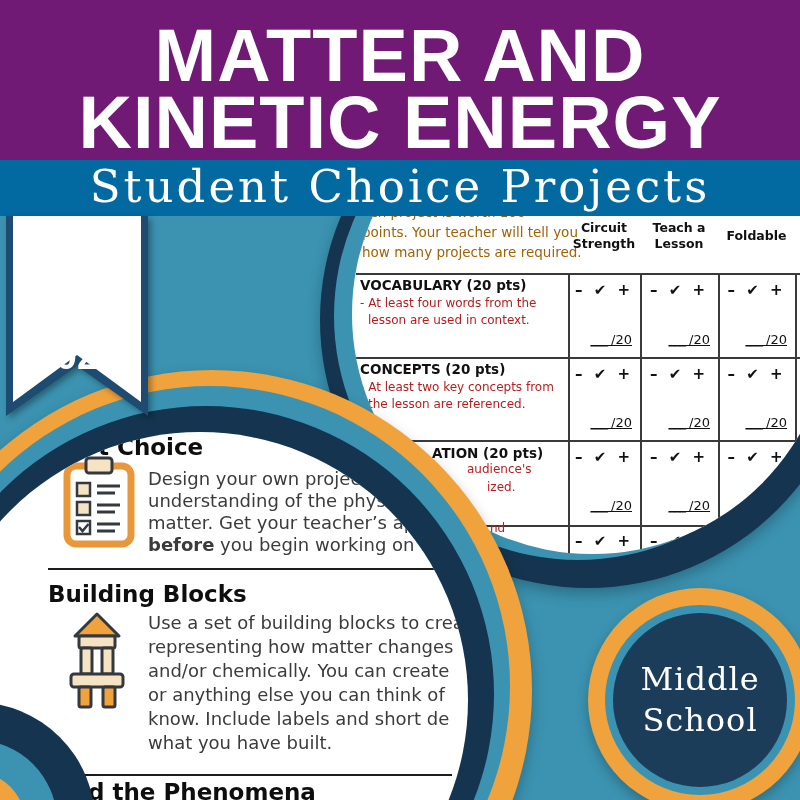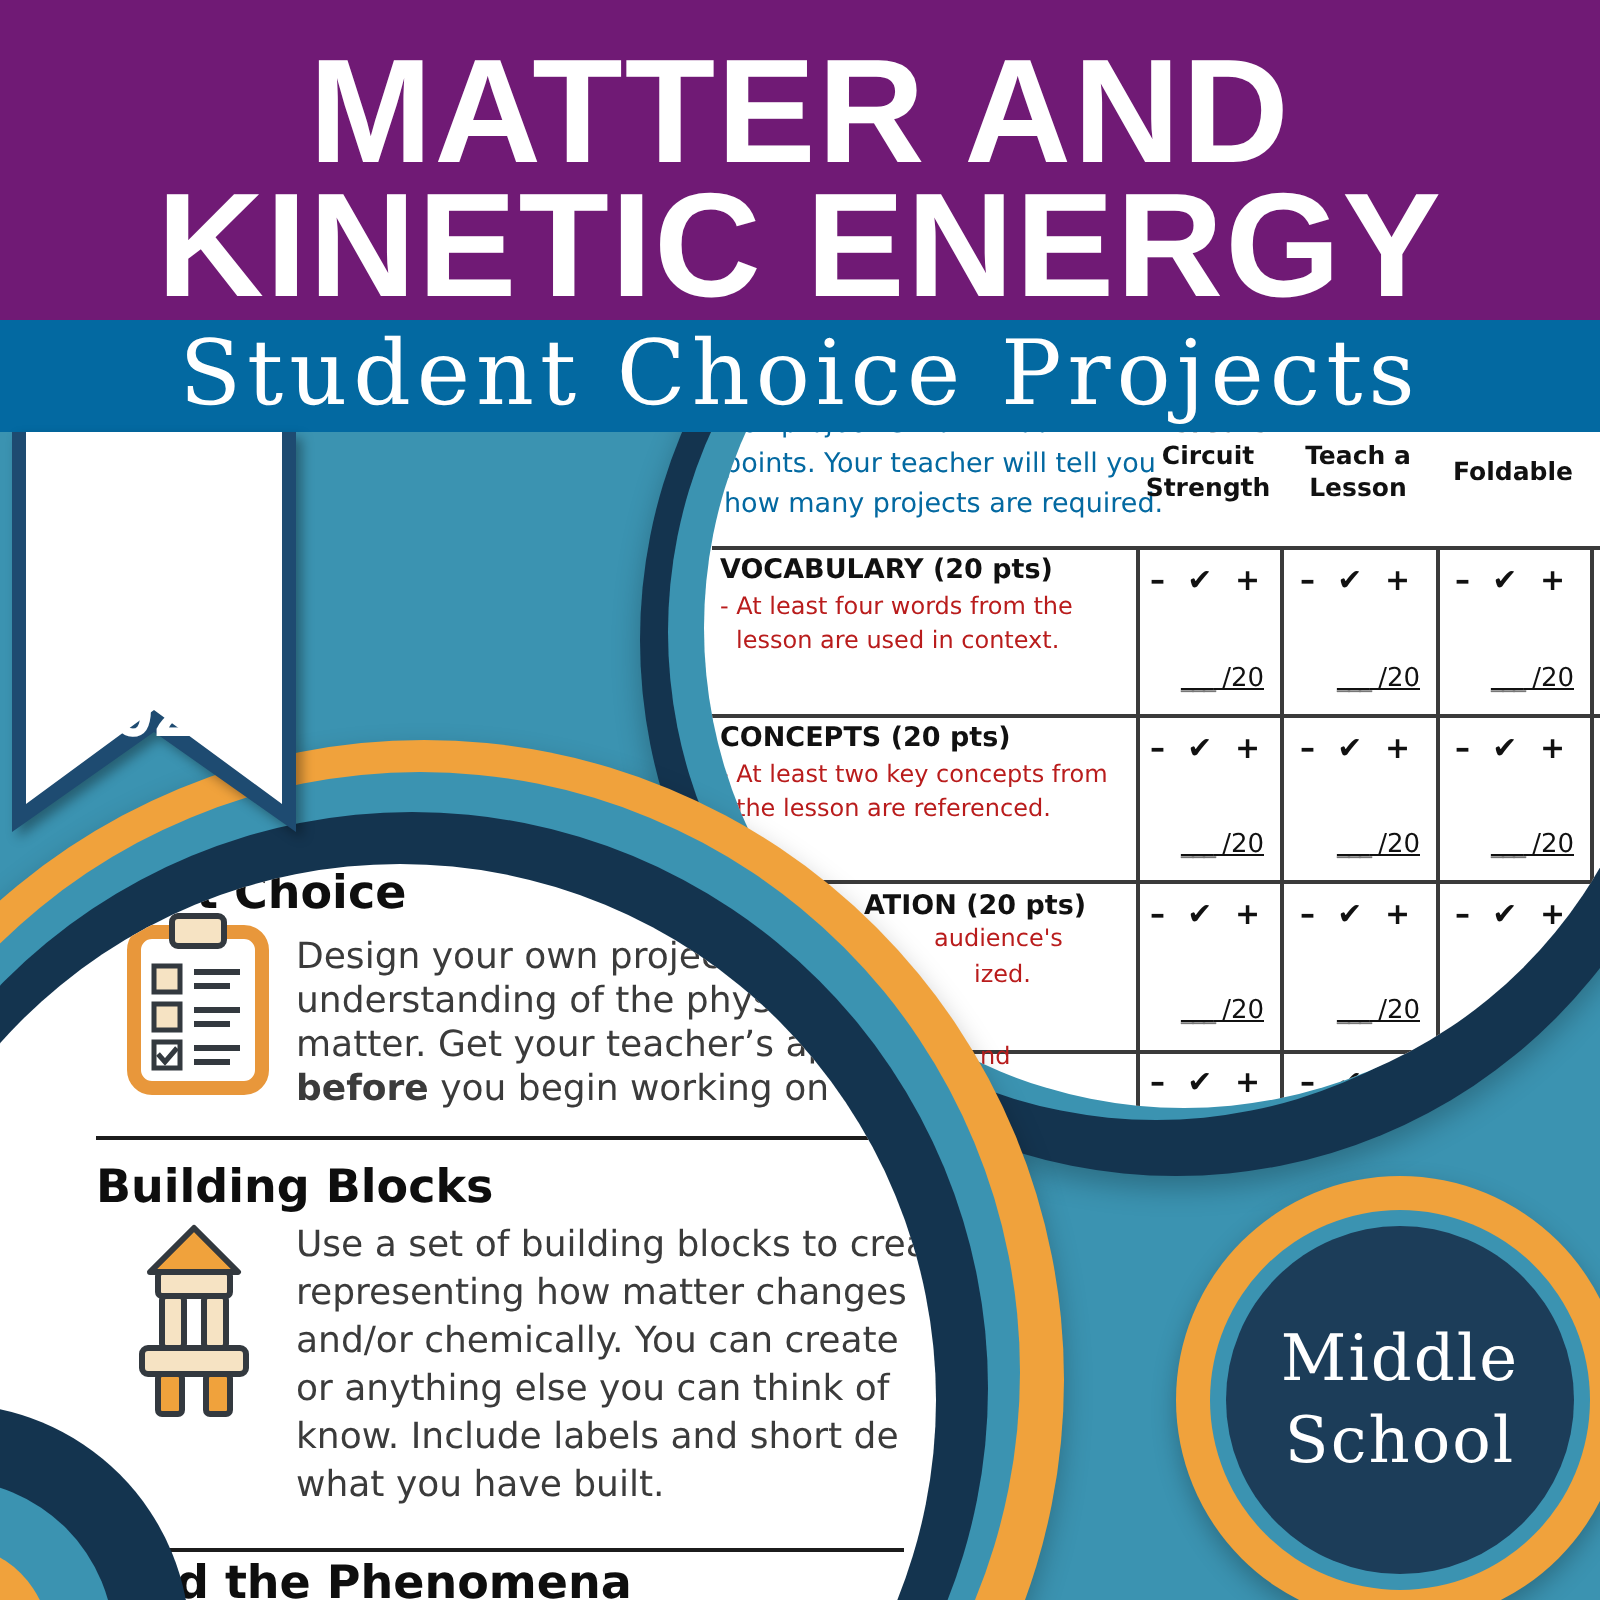--- a/index.html
+++ b/index.html
@@ -21,21 +21,21 @@
   .subtitle-text{font-family:"DejaVu Serif",serif;color:#fff;font-size:45px;letter-spacing:3px;white-space:nowrap;}
 
   
   .ribbon{position:absolute;left:6px;top:216px;width:142px;height:200px;filter:drop-shadow(3px 3px 3px rgba(0,0,0,.35));}
   .ribbon .rtext{position:absolute;width:142px;text-align:center;font-family:"Liberation Sans",sans-serif;
                  font-weight:bold;color:#ffffff;font-size:38px;line-height:44px;}
 
   
   .rubric-clip{overflow:hidden;}
   .rline{position:absolute;background:#3a3a3a;}
-  .rintro{position:absolute;left:10px;top:128px;font-size:13.5px;line-height:20px;color:#0369a1;white-space:nowrap;}
+  .rintro{position:absolute;left:10px;top:128px;font-size:13.5px;line-height:20px;color:#a16207;white-space:nowrap;}
   .colhead{position:absolute;text-align:center;font-weight:bold;font-size:12.5px;line-height:16px;color:#111;}
   .rowtitle{position:absolute;font-weight:bold;font-size:13.5px;color:#111;white-space:nowrap;}
   .rowdesc{position:absolute;font-size:12px;color:#b91c1c;white-space:nowrap;}
   .rating{position:absolute;text-align:center;font-weight:bold;font-size:15px;letter-spacing:3px;color:#111;white-space:nowrap;}
   .score{position:absolute;text-align:right;font-size:13px;color:#111;white-space:nowrap;text-decoration:underline;}
   .score .blank{color:#777;letter-spacing:-1px;}
 
   
   .doc-h{position:absolute;font-weight:bold;font-size:23px;color:#0e0e0e;white-space:nowrap;}
   .doc-p{position:absolute;font-size:18px;color:#3b3b3b;white-space:nowrap;}

